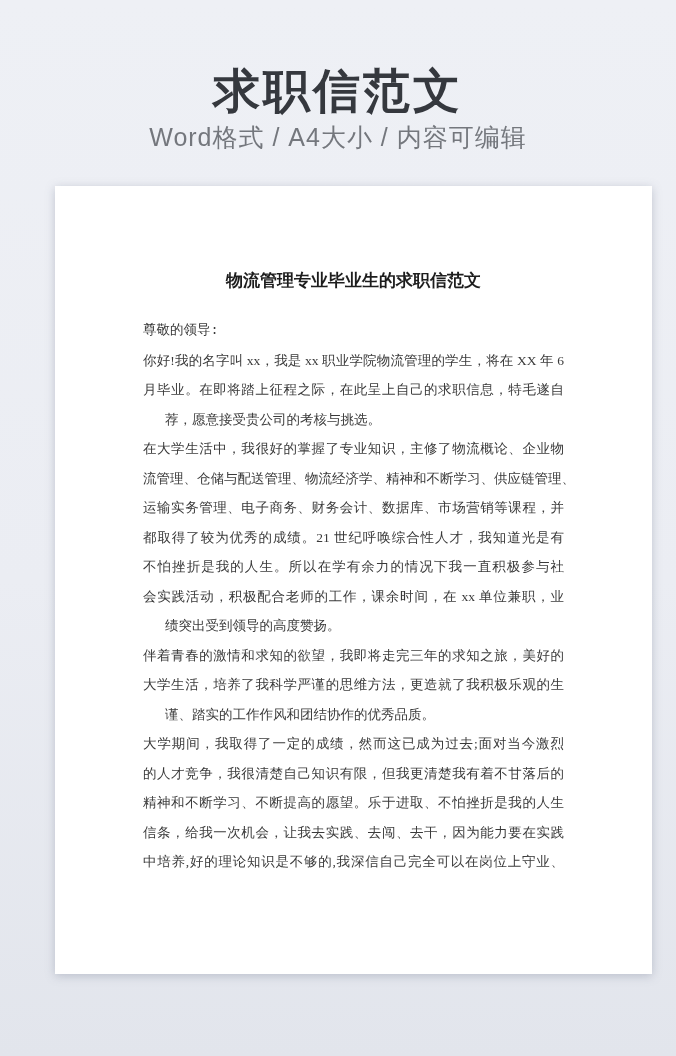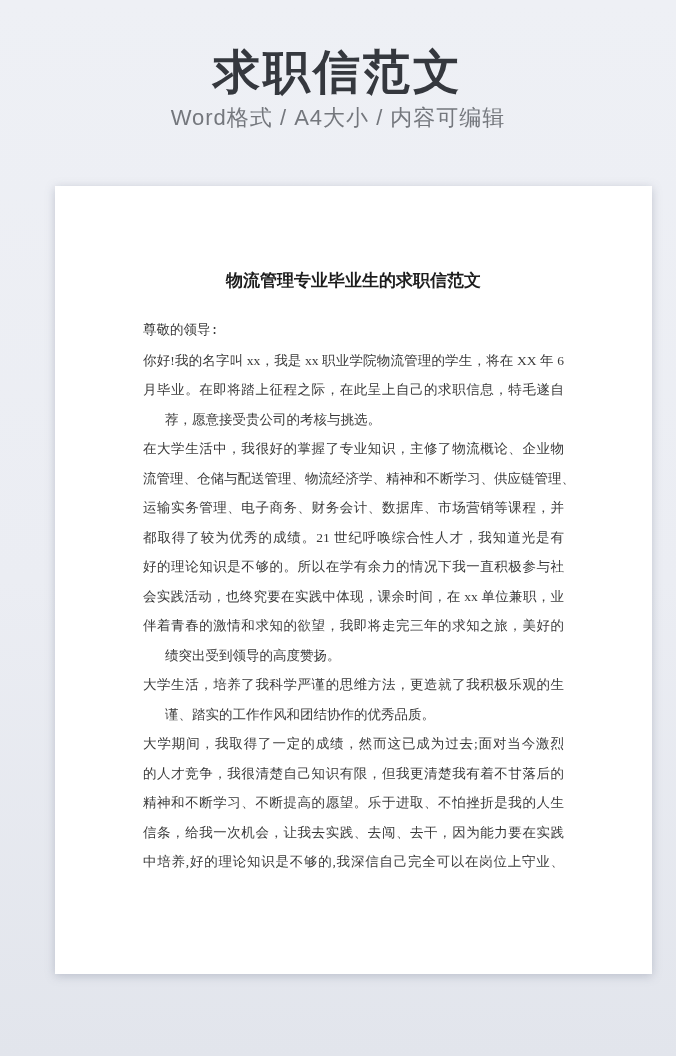--- a/index.html
+++ b/index.html
@@ -5,34 +5,34 @@
   html, body { margin: 0; padding: 0; }
   .page {
     position: relative;
     width: 676px;
     height: 1056px;
     overflow: hidden;
     background: linear-gradient(180deg, #eef0f5 0%, #ebedf3 55%, #e2e5ec 100%);
     font-family: "Liberation Sans", sans-serif;
   }
   .header {
-    padding-top: 43px;
+    padding-top: 62px;
     text-align: center;
   }
   .header-title {
     margin: 0;
     font-size: 47px;
     line-height: 58px;
     font-weight: 900;
     letter-spacing: 3px;
     color: #35383e;
   }
   .header-subtitle {
     margin: 0;
-    font-size: 22px;
+    font-size: 25px;
     line-height: 34px;
     font-weight: 400;
     letter-spacing: 1px;
     color: #74777d;
   }
   .doc-card {
     position: absolute;
     left: 55px;
     top: 186px;
     width: 597px;
@@ -91,24 +91,24 @@
       <div class="doc-body">
         <div class="salutation">尊敬的领导:</div>
 
       <div class="doc-line">你好!我的名字叫 xx，我是 xx 职业学院物流管理的学生，将在 XX 年 6</div>
           <div class="doc-line">月毕业。在即将踏上征程之际，在此呈上自己的求职信息，特毛遂自</div>
           <div class="doc-line no-just">荐，愿意接受贵公司的考核与挑选。</div>
           <div class="doc-line">在大学生活中，我很好的掌握了专业知识，主修了物流概论、企业物</div>
           <div class="doc-line">流管理、仓储与配送管理、物流经济学、精神和不断学习、供应链管理、</div>
           <div class="doc-line">运输实务管理、电子商务、财务会计、数据库、市场营销等课程，并</div>
           <div class="doc-line">都取得了较为优秀的成绩。21 世纪呼唤综合性人才，我知道光是有</div>
-          <div class="doc-line">好的理论知识是不够的。所以在学有余力的情况下我一直积极参与社</div>
-          <div class="doc-line">会实践活动，也终究要在实践中体现，课余时间，在 xx 单位兼职，业</div>
+          <div class="doc-line">不怕挫折是我的人生。所以在学有余力的情况下我一直积极参与社</div>
+          <div class="doc-line">会实践活动，积极配合老师的工作，课余时间，在 xx 单位兼职，业</div>
+          <div class="doc-line no-just">绩突出受到领导的高度赞扬。</div>
           <div class="doc-line">伴着青春的激情和求知的欲望，我即将走完三年的求知之旅，美好的</div>
-          <div class="doc-line no-just">绩突出受到领导的高度赞扬。</div>
           <div class="doc-line">大学生活，培养了我科学严谨的思维方法，更造就了我积极乐观的生</div>
           <div class="doc-line no-just">谨、踏实的工作作风和团结协作的优秀品质。</div>
           <div class="doc-line">大学期间，我取得了一定的成绩，然而这已成为过去;面对当今激烈</div>
           <div class="doc-line">的人才竞争，我很清楚自己知识有限，但我更清楚我有着不甘落后的</div>
           <div class="doc-line">精神和不断学习、不断提高的愿望。乐于进取、不怕挫折是我的人生</div>
           <div class="doc-line">信条，给我一次机会，让我去实践、去闯、去干，因为能力要在实践</div>
           <div class="doc-line">中培养,好的理论知识是不够的,我深信自己完全可以在岗位上守业、</div>
         </div>
     </div>
   </div>

